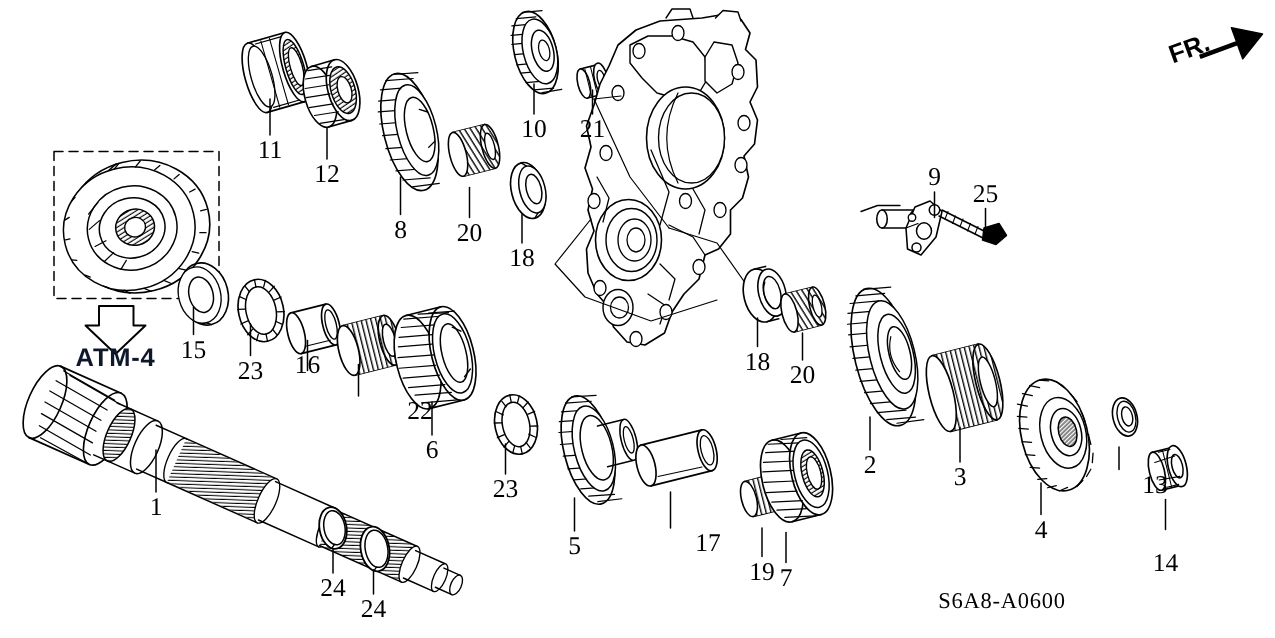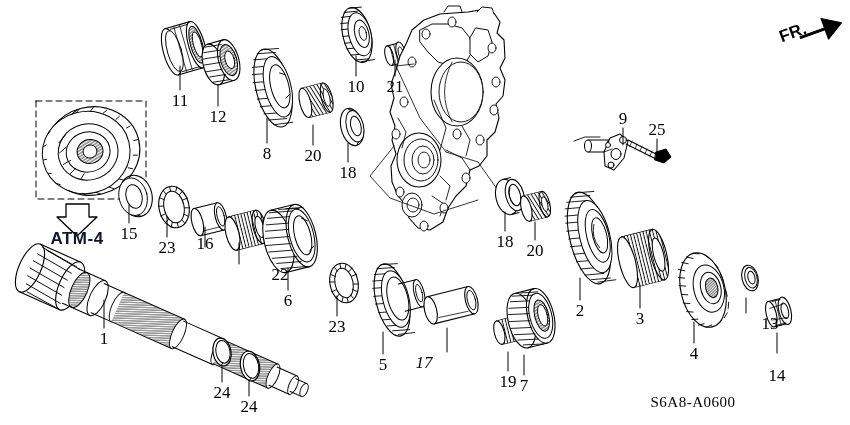--- a/index.html
+++ b/index.html
@@ -662,34 +662,34 @@
       <div class="callout" style="left: 524px; top: 385px;">7</div>
       <div class="callout" style="left: 267px; top: 153px;">8</div>
       <div class="callout" style="left: 623px; top: 118px;">9</div>
       <div class="callout" style="left: 356px; top: 86px;">10</div>
       <div class="callout" style="left: 180px; top: 100px;">11</div>
       <div class="callout" style="left: 218px; top: 116px;">12</div>
       <div class="callout" style="left: 770px; top: 323px;">13</div>
       <div class="callout" style="left: 777px; top: 363px; margin-top: 12px;">14</div>
       <div class="callout" style="left: 129px; top: 233px;">15</div>
       <div class="callout" style="left: 205px; top: 243px;">16</div>
-      <div class="callout" style="left: 424px; top: 362px; font-style: italic;">17</div>
+      <div class="callout" style="left: 472px; top: 362px;">17</div>
       <div class="callout" style="left: 348px; top: 172px;">18</div>
       <div class="callout" style="left: 505px; top: 241px;">18</div>
       <div class="callout" style="left: 508px; top: 381px;">19</div>
       <div class="callout" style="left: 313px; top: 155px;">20</div>
       <div class="callout" style="left: 535px; top: 250px;">20</div>
       <div class="callout" style="left: 395px; top: 86px;">21</div>
       <div class="callout" style="left: 239px; top: 274px; margin-left: 41px;">22</div>
       <div class="callout" style="left: 167px; top: 247px;">23</div>
       <div class="callout" style="left: 337px; top: 326px;">23</div>
       <div class="callout" style="left: 222px; top: 392px;">24</div>
       <div class="callout" style="left: 249px; top: 406px;">24</div>
       <div class="callout" style="left: 657px; top: 129px;">25</div>
     </div>
 
   <div class="atmlabel" style="left:77px;top:239px;">ATM-4</div>
 
   <div class="frlabel" style="left:793px;top:33px;">FR.</div>
 
-  <div class="diagcode" style="left:668px;top:402px;margin-left:25px;">S6A8-A0600</div>
+  <div class="diagcode" style="left:668px;top:402px;">S6A8-A0600</div>
 
 </div>
 
 </body></html>

